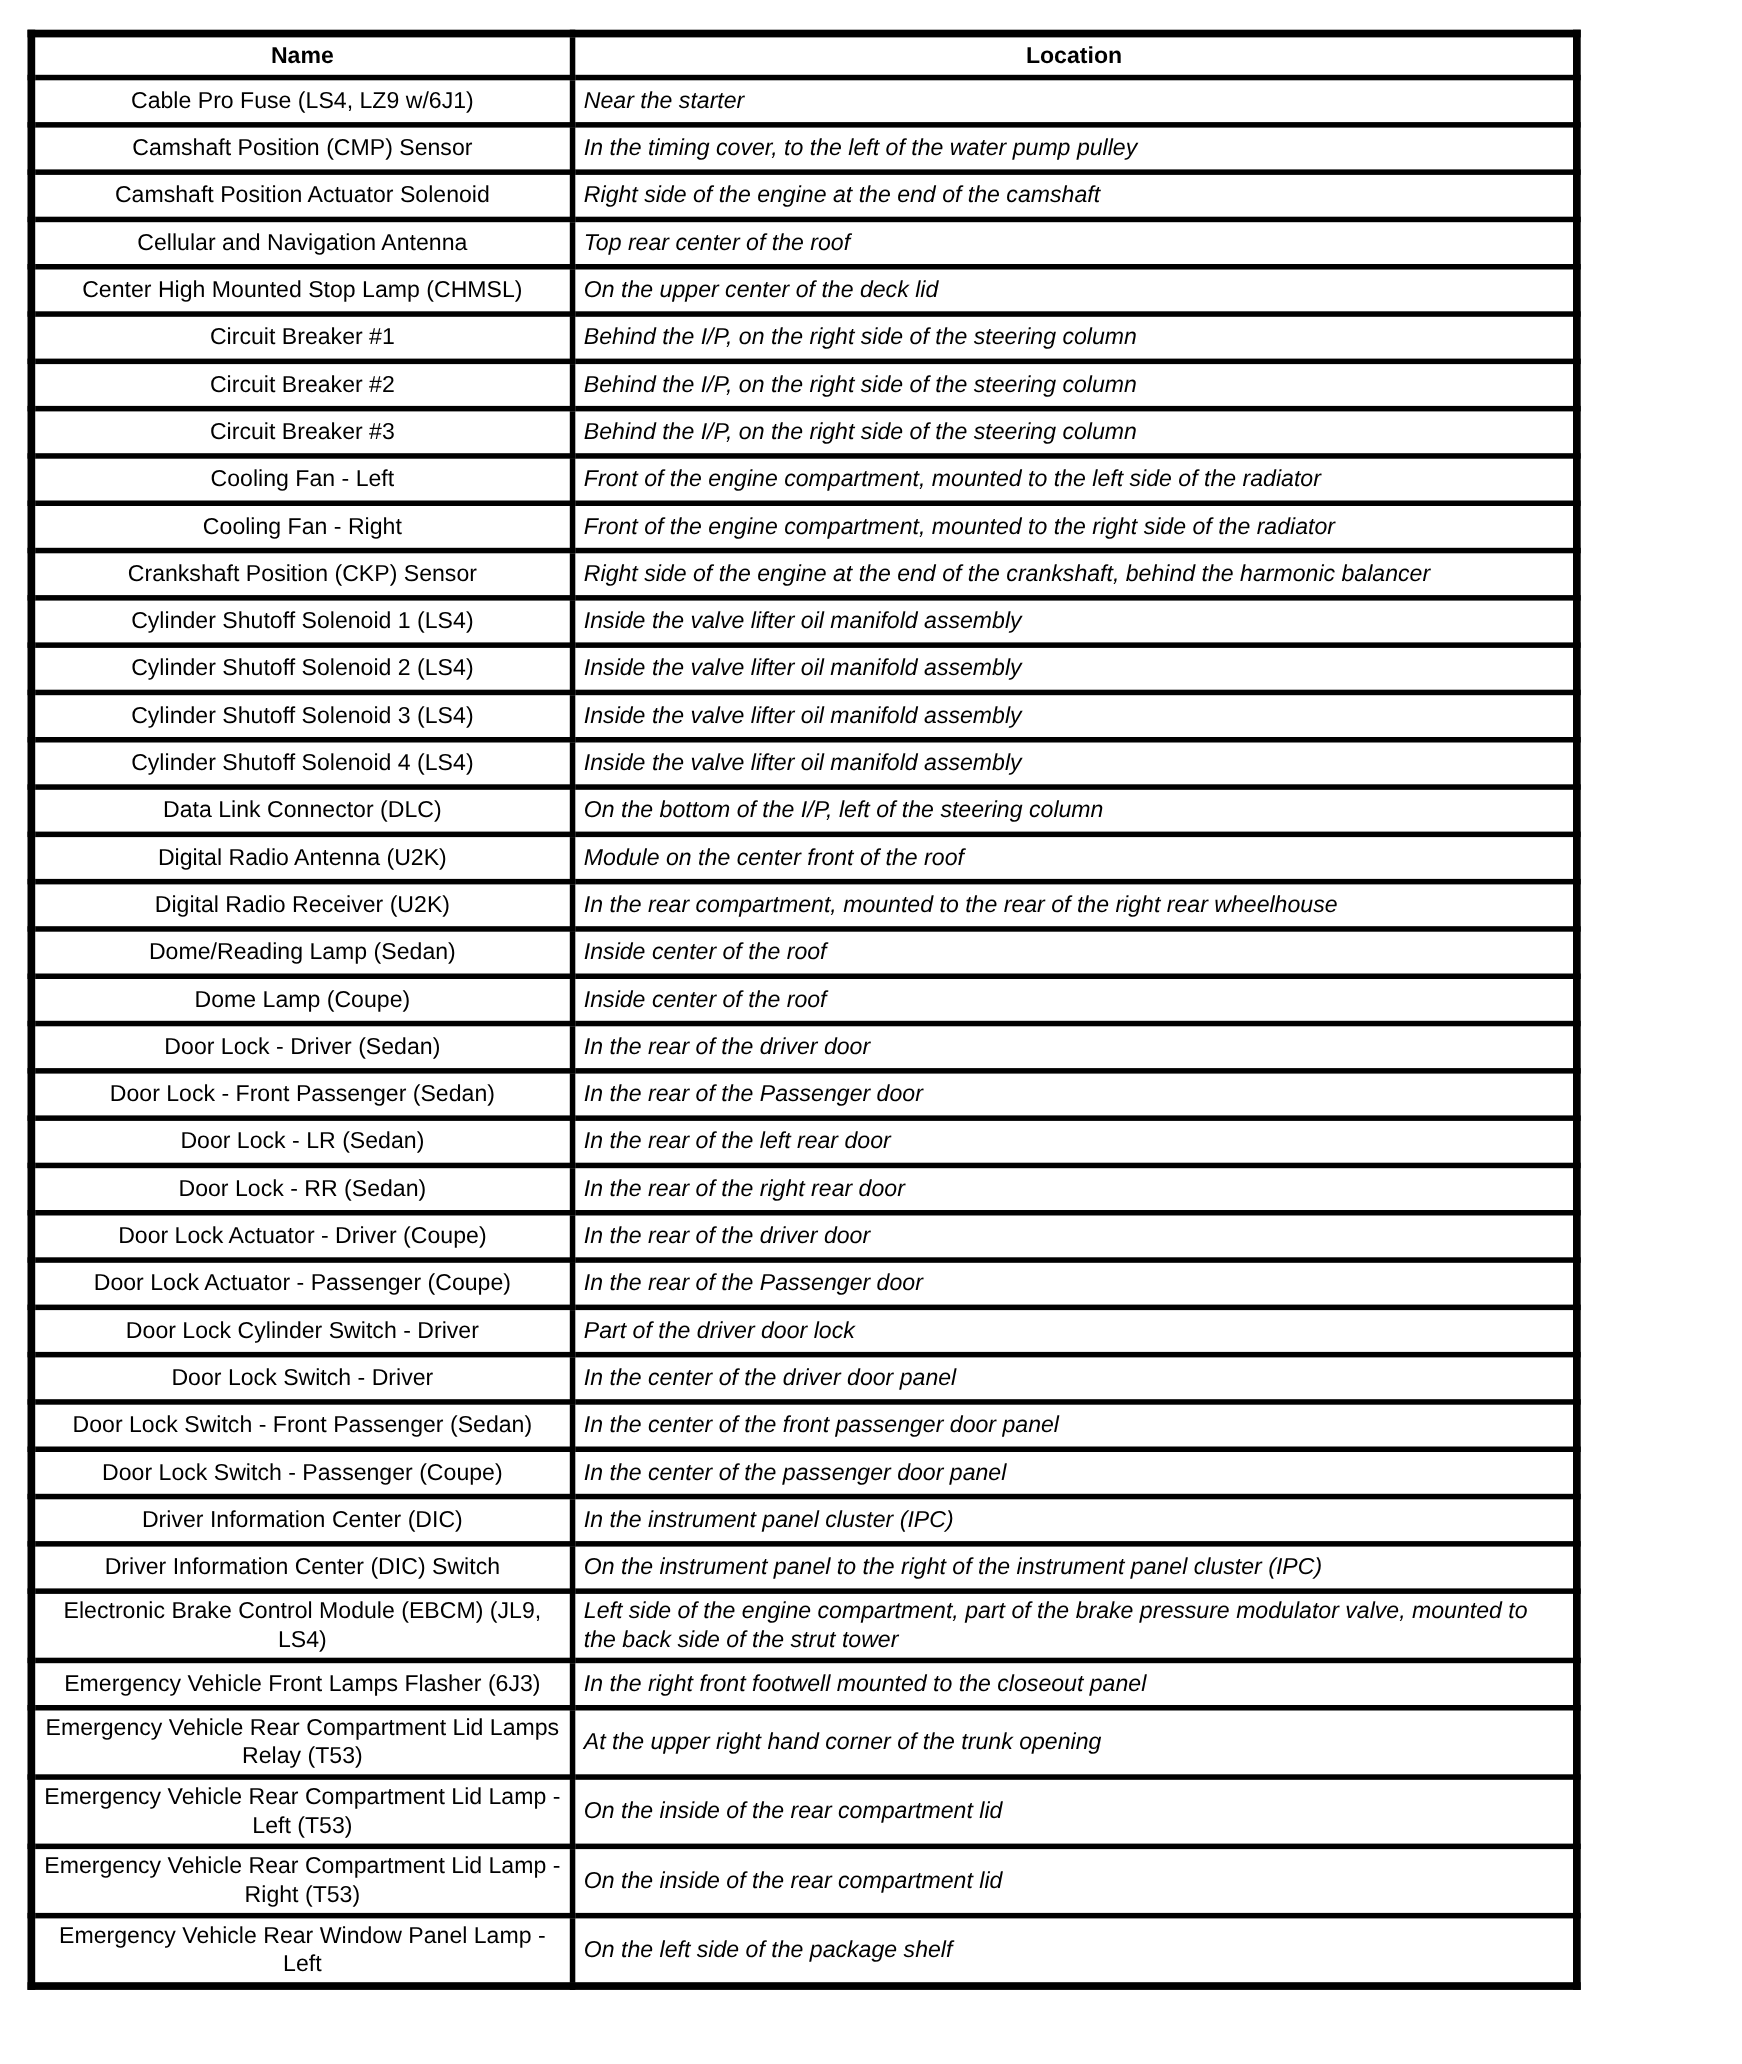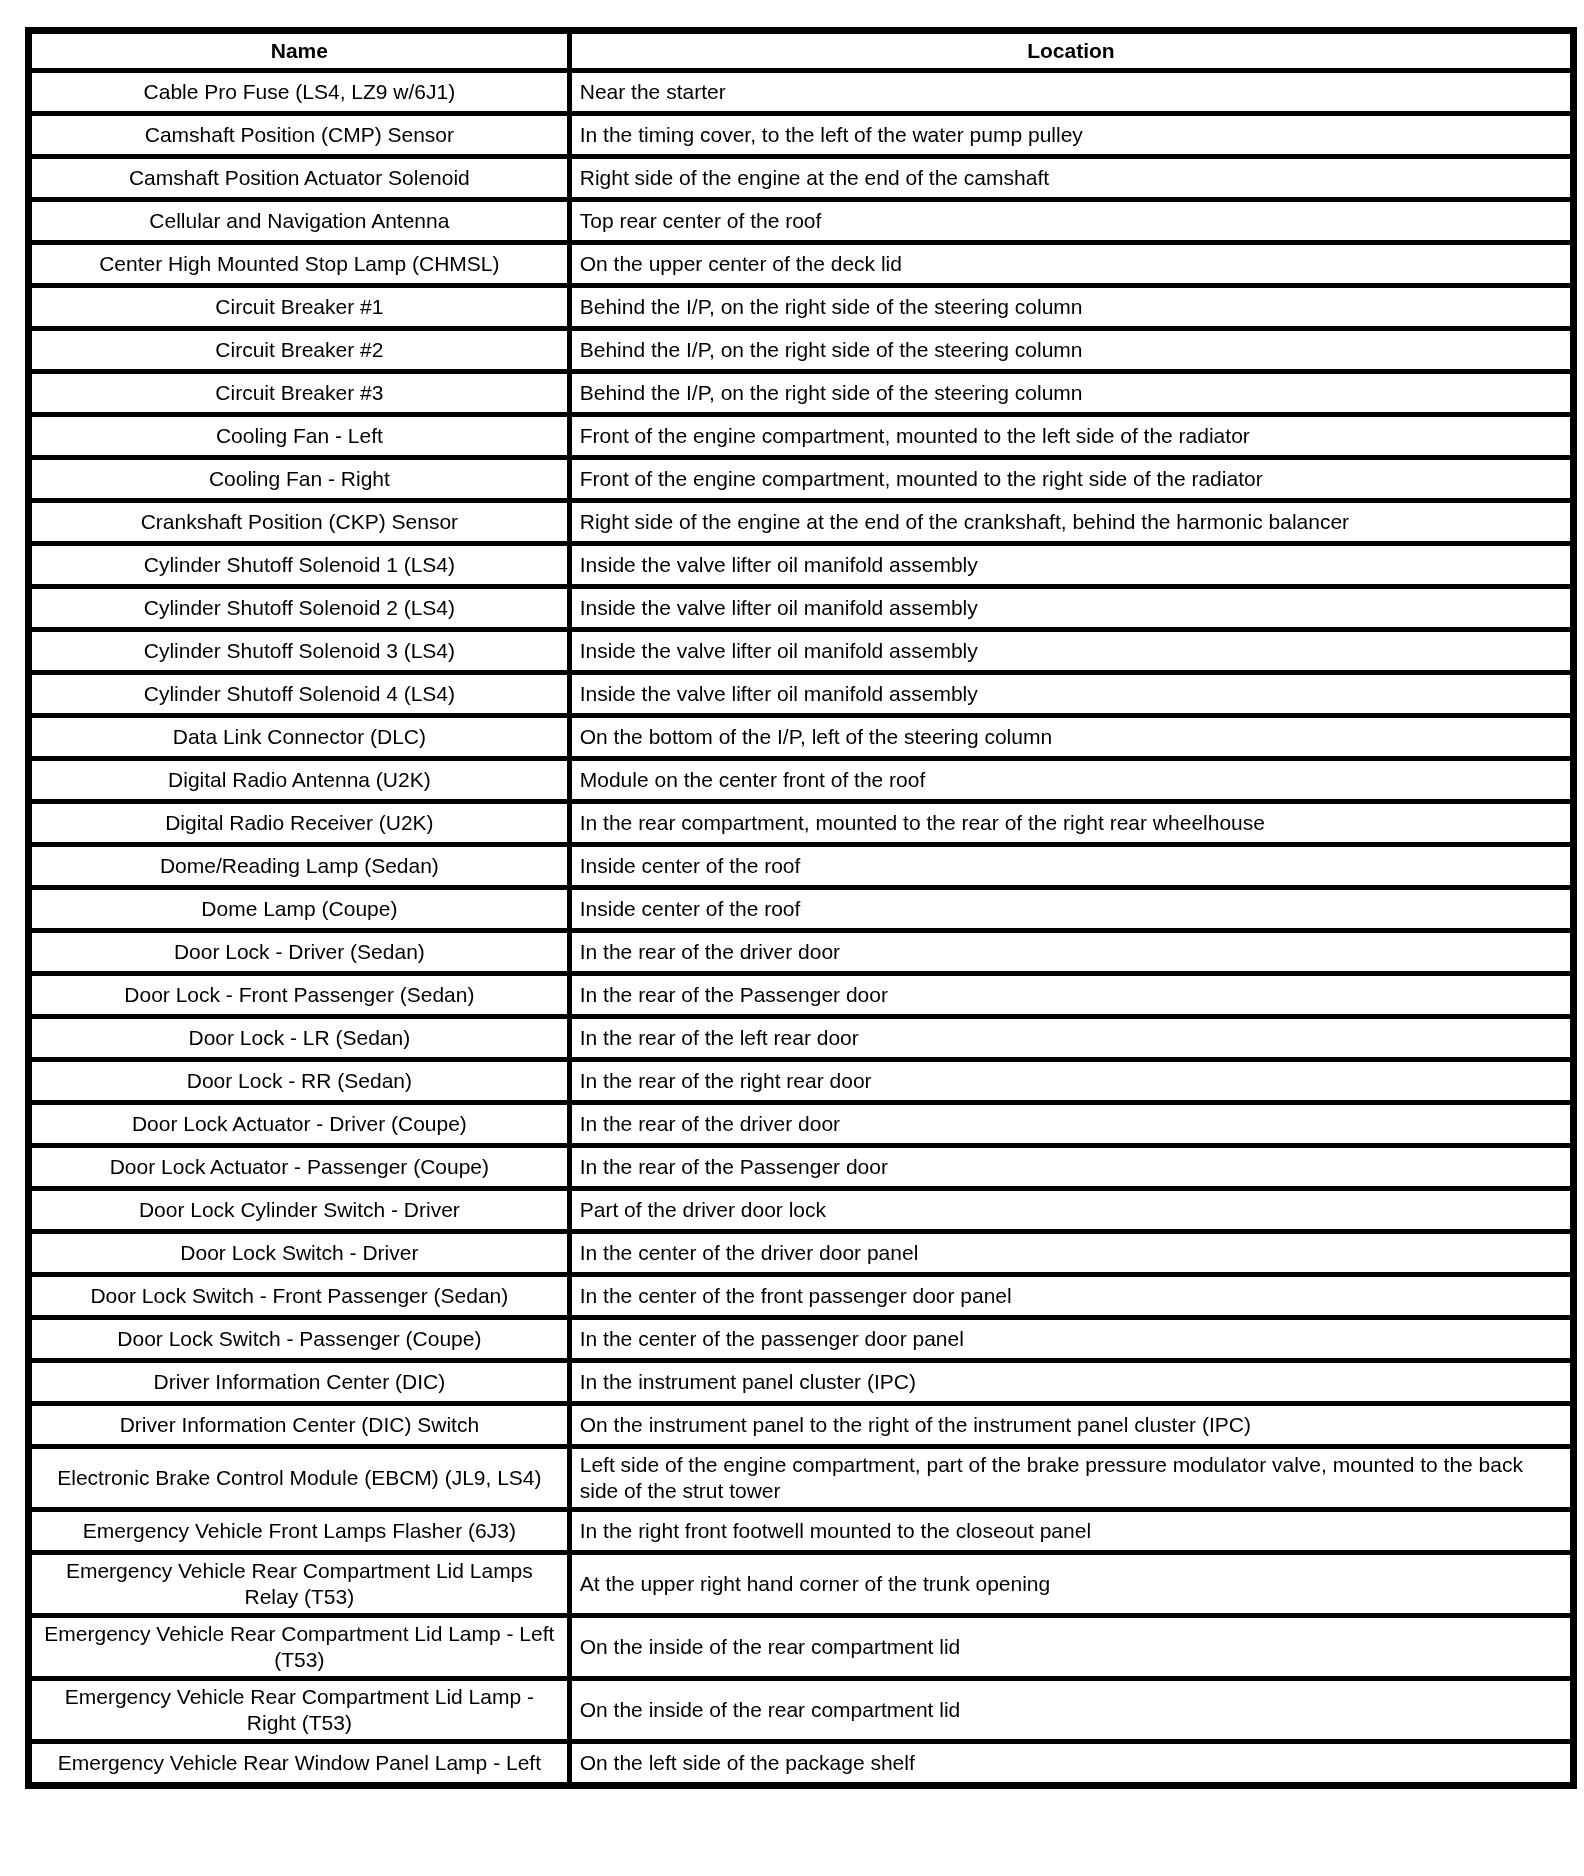--- a/index.html
+++ b/index.html
@@ -12,21 +12,21 @@
     height: 1876px;
     position: relative;
     font-family: "Liberation Sans", sans-serif;
     color: #000000;
     -webkit-font-smoothing: none;
   }
   table.loc-table {
     position: absolute;
     left: 25px;
     top: 27px;
-    width: 1552px;
+    width: 1412px;
     border-collapse: collapse;
     table-layout: fixed;
     border: 7px solid #000000;
   }
   th, td {
     border: 5px solid #000000;
     font-size: 21px;
     line-height: 26px;
     overflow: hidden;
   }
@@ -37,21 +37,21 @@
     padding: 2px 8px;
   }
   col.name-col { width: 35%; }
   col.loc-col  { width: 65%; }
   td {
     height: 32px;
     padding: 3px 8px;
     vertical-align: middle;
   }
   td.name-cell { text-align: center; }
-  td.loc-cell  { text-align: left; }
+  td.loc-cell  { text-align: left; font-style: italic; }
 </style>
 </head>
 <body>
 
 <table class="loc-table">
   <colgroup>
     <col class="name-col">
     <col class="loc-col">
   </colgroup>
   <thead>

